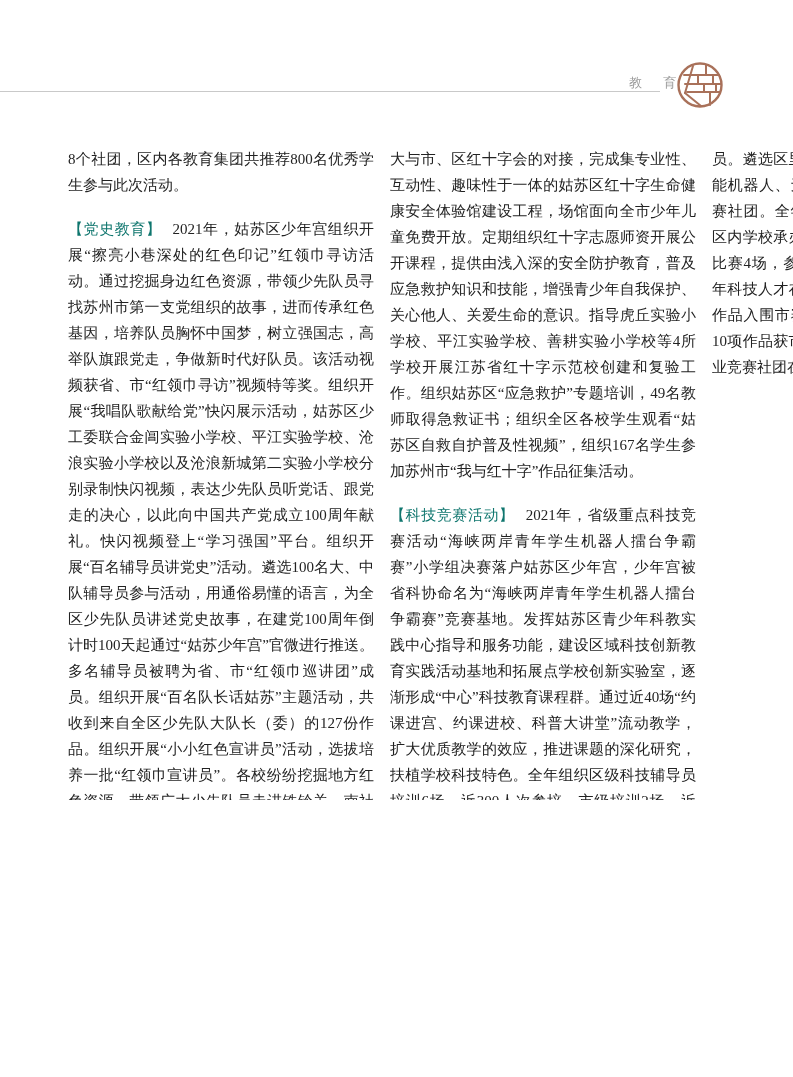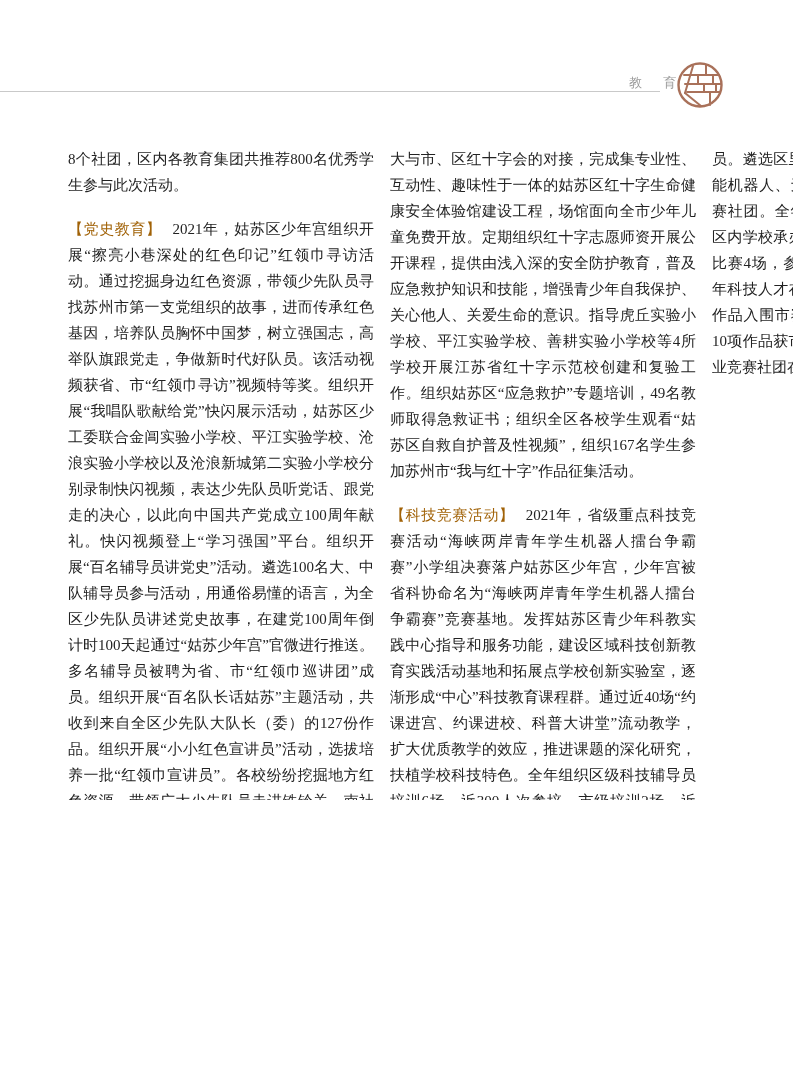--- a/index.html
+++ b/index.html
@@ -59,21 +59,21 @@
     orphans: 1;
     widows: 1;
   }
   .columns p {
     margin: 0;
   }
   .columns p + p {
     margin-top: 18px;
   }
   .entry-heading {
-    color: #a16207;
+    color: #0f766e;
     margin-right: 11px;
     font-weight: normal;
   }
 
   
   .folio {
     position: absolute;
     left: 84px;
     top: 1022px;
     width: 628px;

